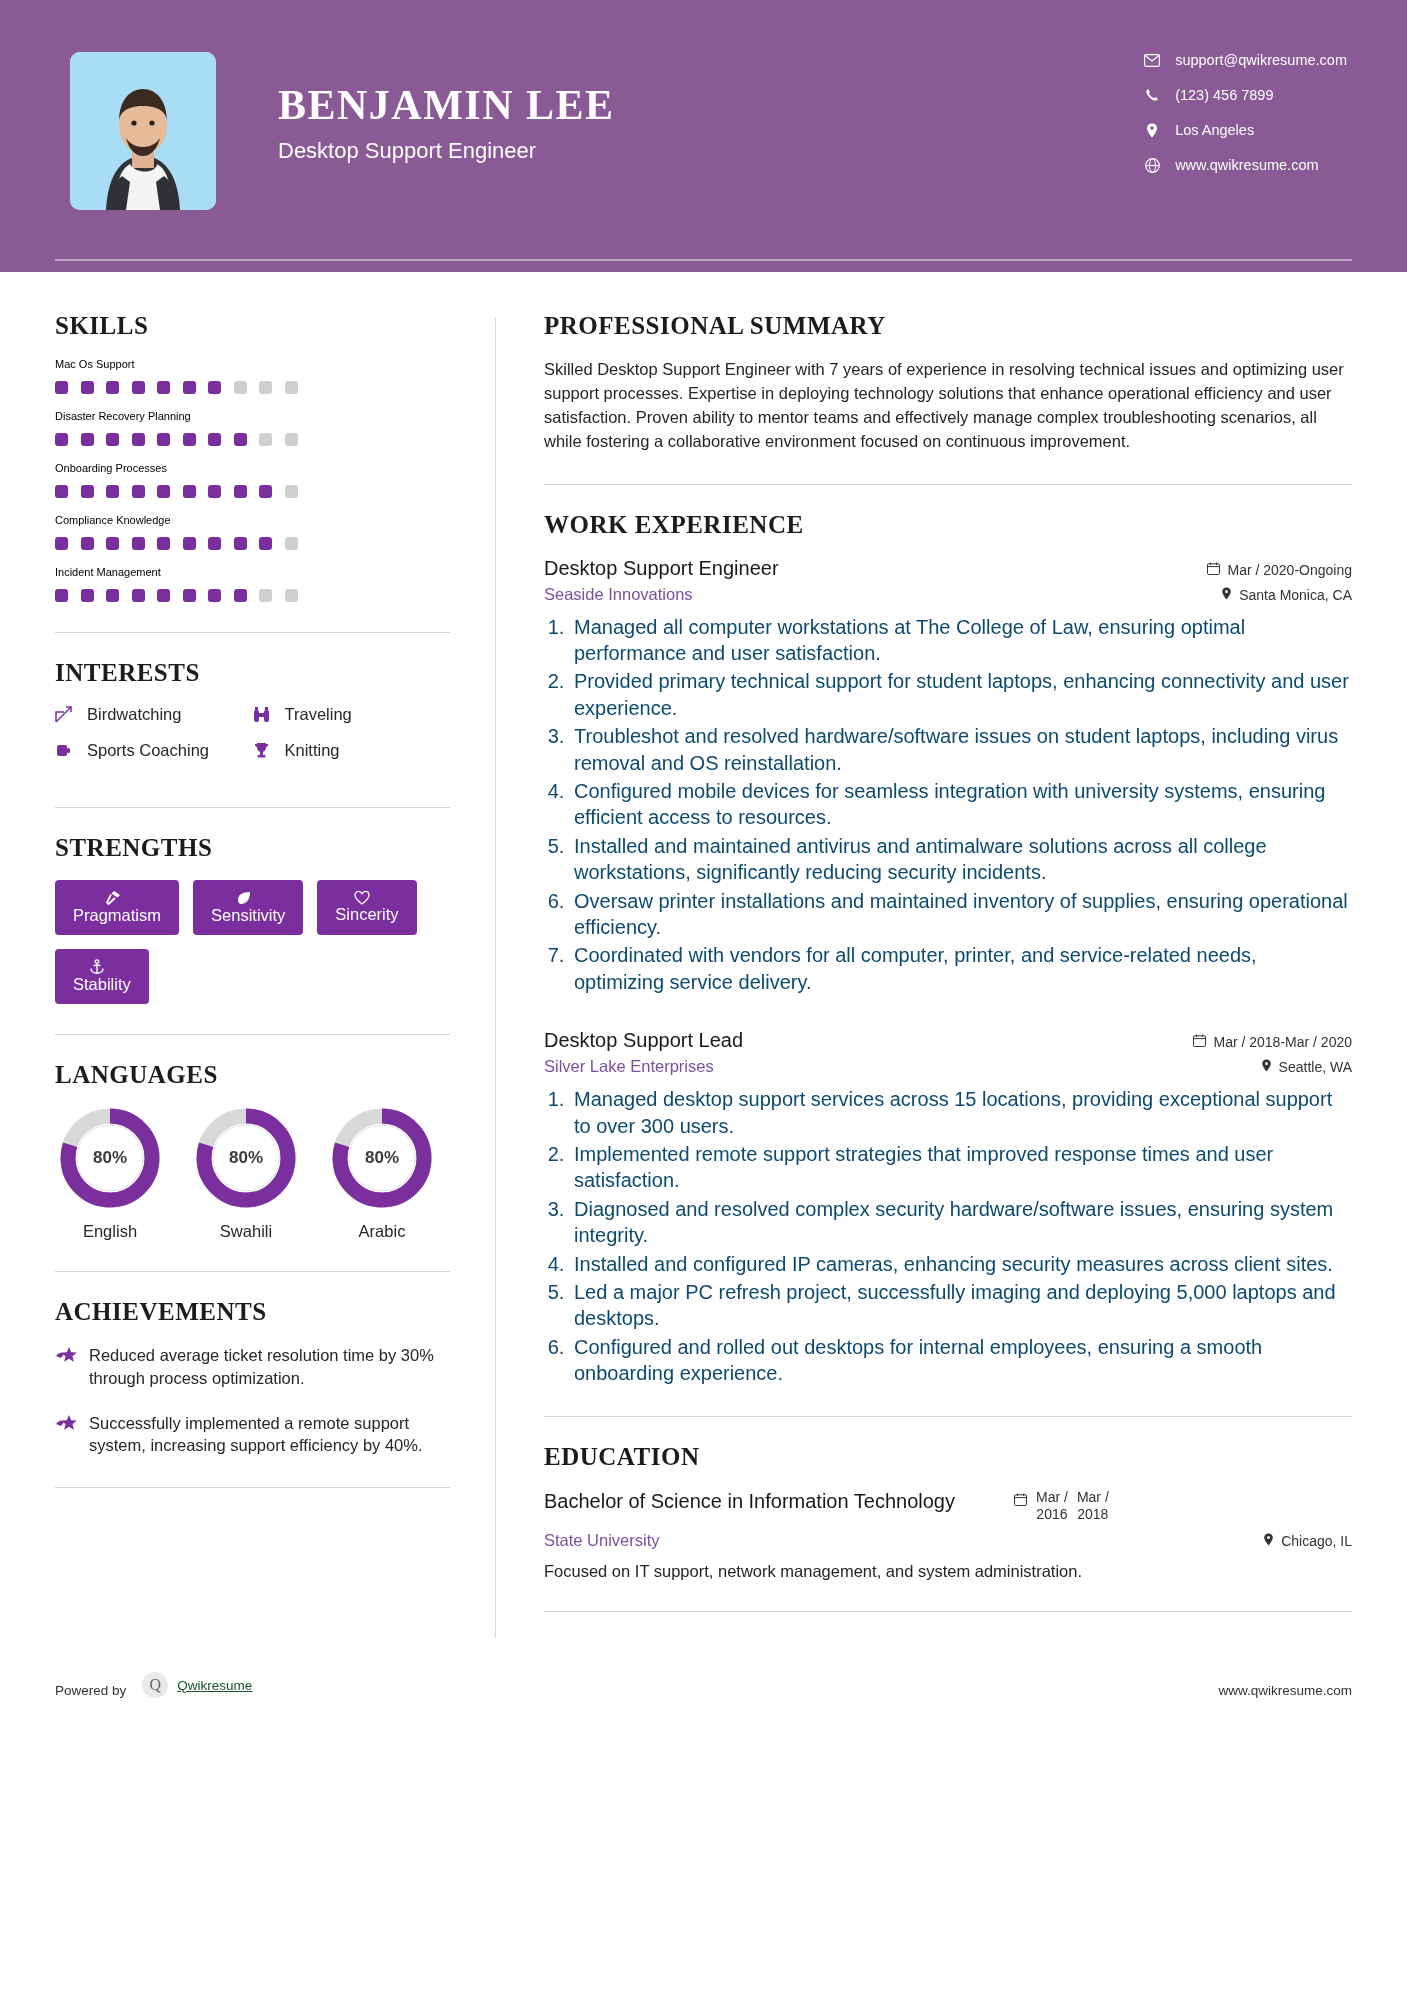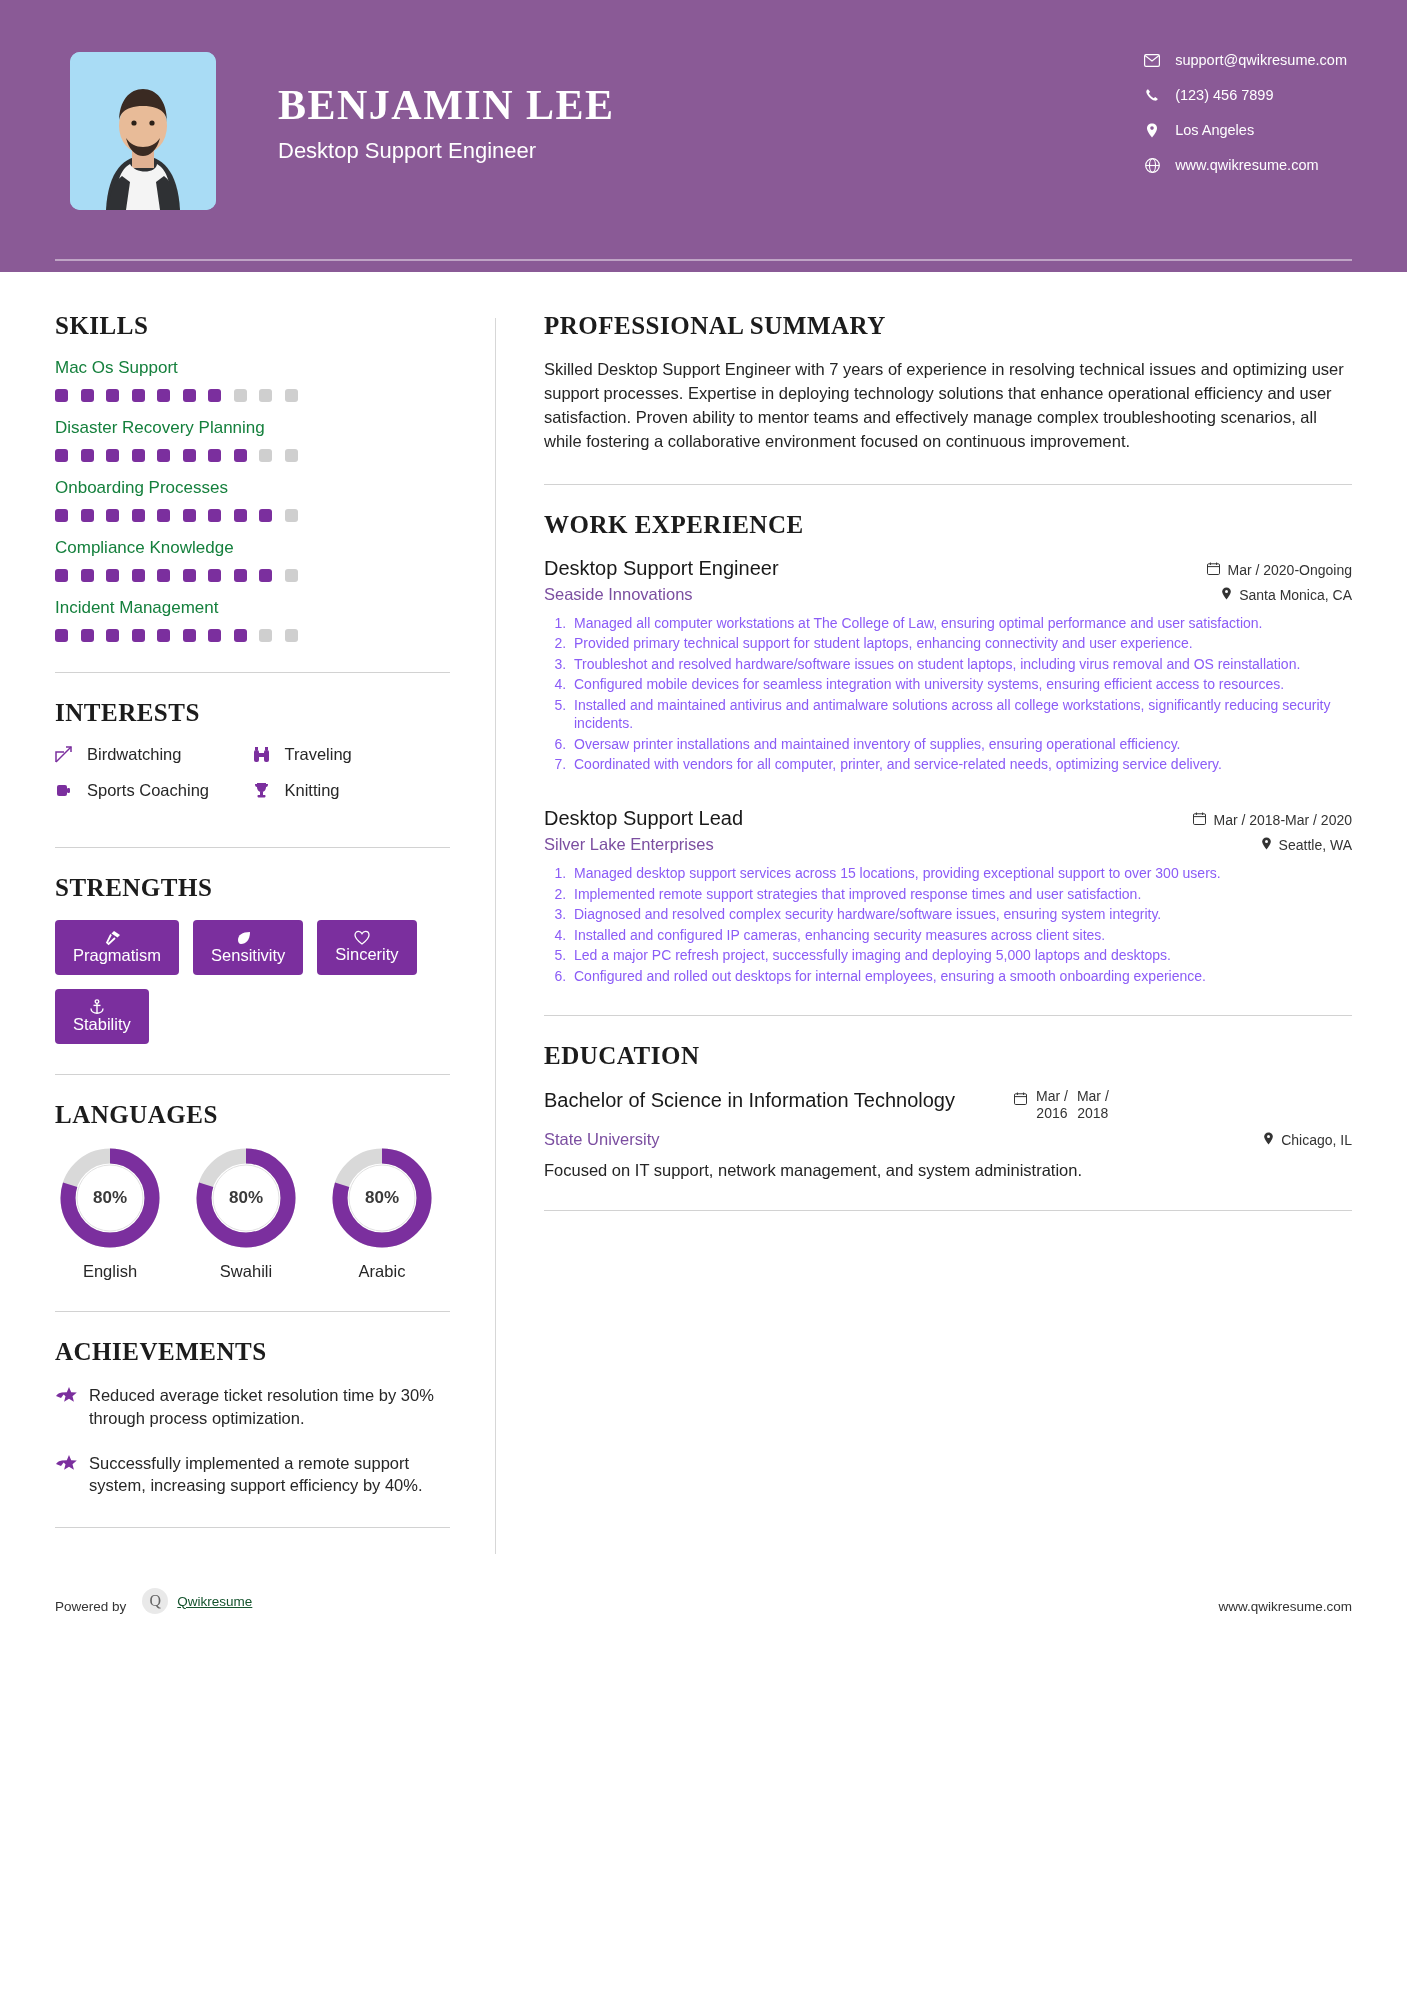--- a/index.html
+++ b/index.html
@@ -113,21 +113,21 @@
     margin: 0 0 18px 0;
   }
   .hr {
     height: 1px;
     background: #d2d2d2;
     margin: 30px 0 26px 0;
   }
 
   
   .skill { margin-bottom: 16px; }
-  .skill-label { font-size: 17px; color: #15803d; margin-bottom: 11px; }
+  .skill-label { font-size: 11px; color: #000000; margin-bottom: 11px; }
   .dots { display: flex; gap: 12.5px; }
   .dot { width: 13px; height: 13px; border-radius: 3px; background: #cfcfcf; }
   .dot.on { background: #7b2f9e; }
 
   
   .interests {
     display: flex; flex-wrap: wrap;
   }
   .interest {
     display: flex; align-items: center;
@@ -181,23 +181,23 @@
   .job-meta {
     font-size: 14px; color: #333; white-space: nowrap;
     display: flex; align-items: center; gap: 7px;
   }
   .job-sub { display: flex; align-items: baseline; margin-top: 5px; }
   .company { color: #7b4ea0; font-size: 16.5px; flex: 1; }
   .loc { font-size: 14px; color: #333; display: flex; align-items: center; gap: 7px; white-space: nowrap; }
   ol.bullets {
     margin: 10px 0 0 0;
     padding-left: 26px;
-    font-size: 14px;
+    font-size: 20px;
     line-height: 1.32;
-    color: #8b5cf6;
+    color: #0c4a6e;
   }
   ol.bullets li { margin-bottom: 2px; padding-left: 4px; }
   .job-gap { height: 26px; }
 
   .edu-head { display: flex; align-items: flex-start; }
   .edu-title { font-size: 20px; color: #191919; flex: 1; line-height: 1.25; max-width: 470px;}
   .edu-dates { font-size: 14px; color: #333; display: flex; align-items: flex-start; gap: 9px; }
   .edu-dates .d { line-height: 1.2; text-align: center; }
   .edu-sub { display: flex; align-items: baseline; margin-top: 8px; }
   .edu-desc { font-size: 16.5px; color: #252525; margin-top: 12px; }

